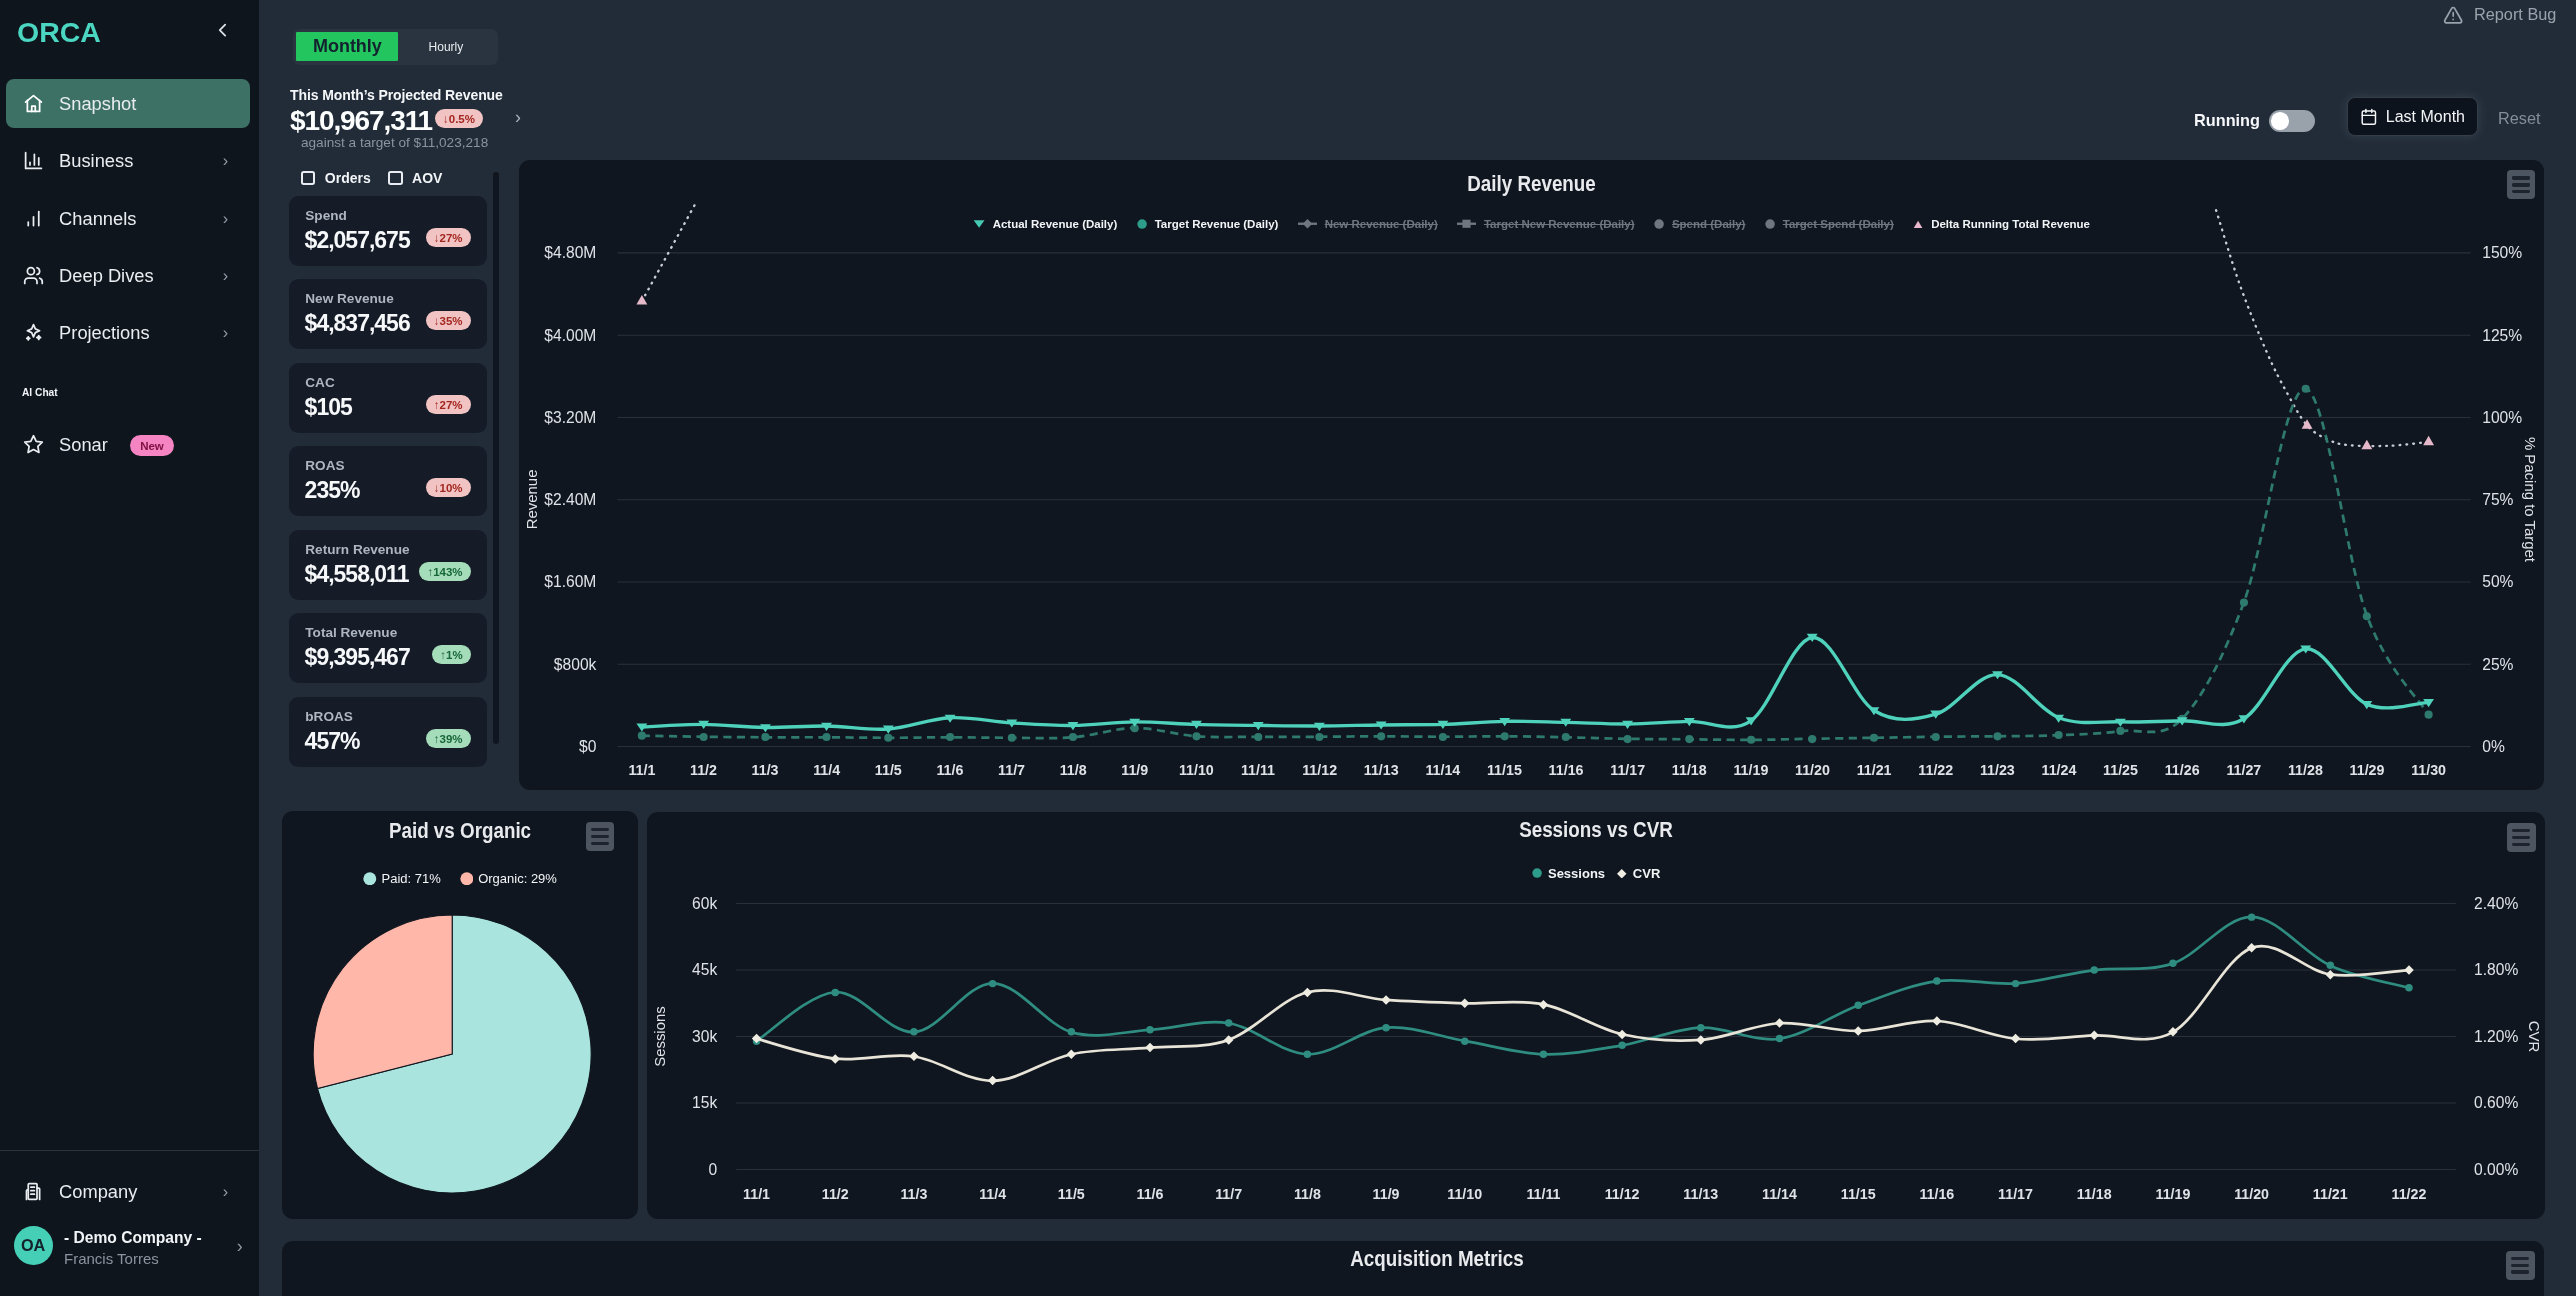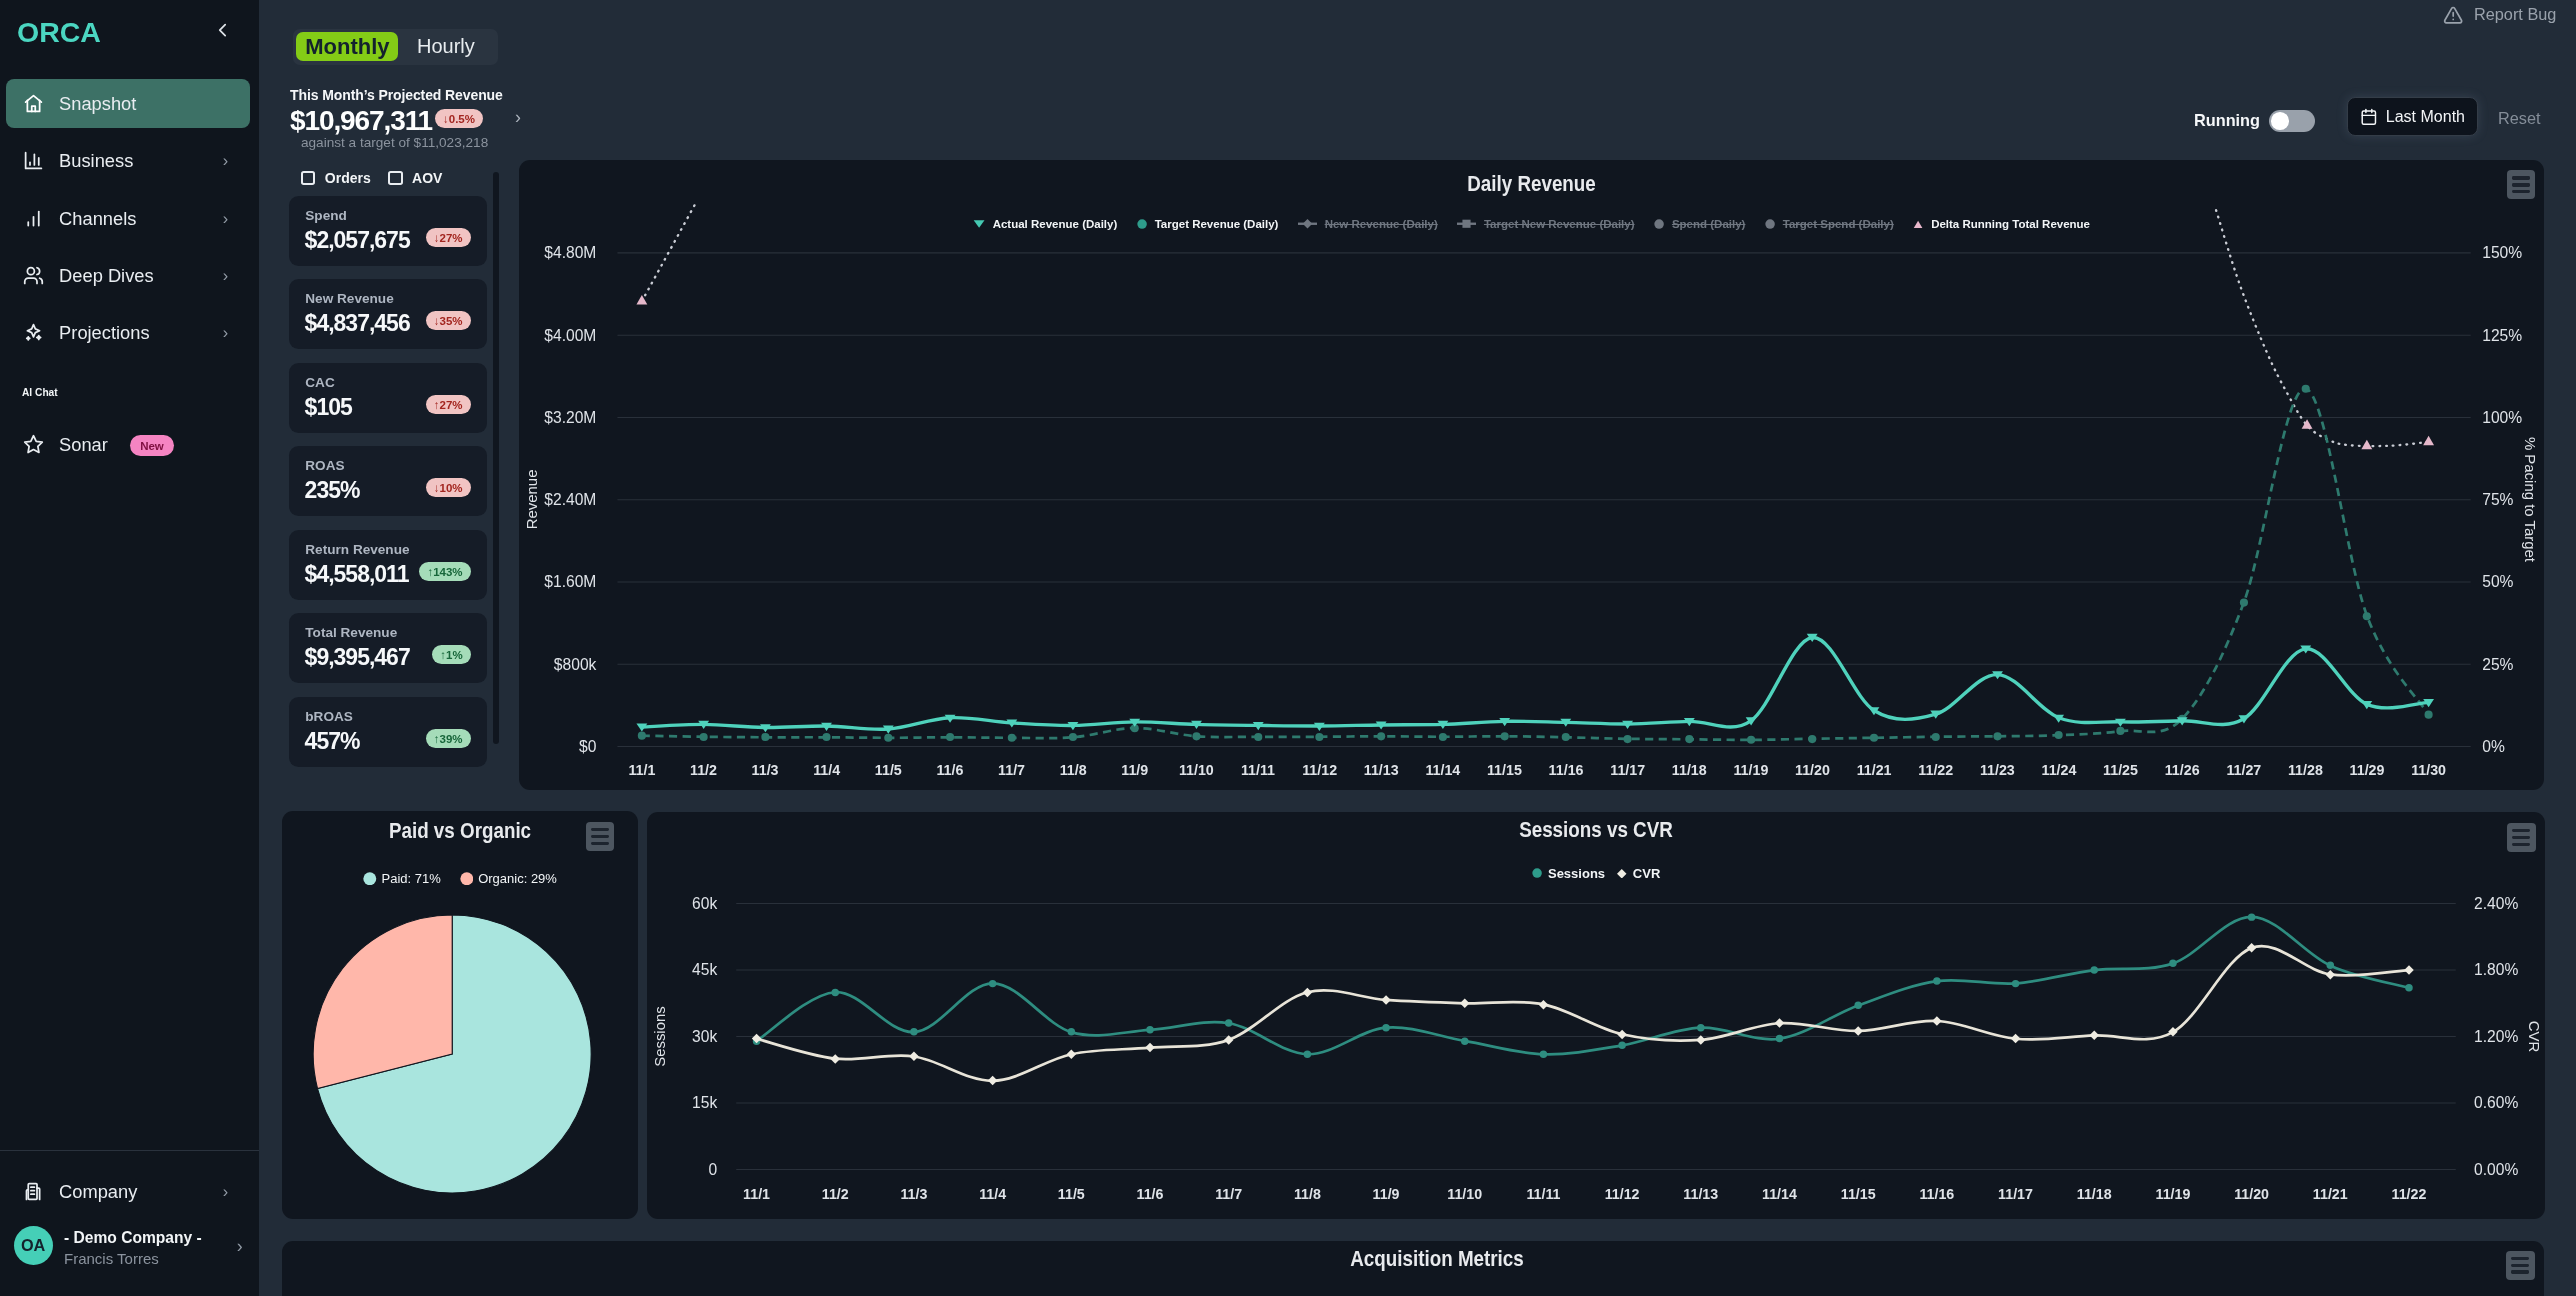--- a/index.html
+++ b/index.html
@@ -16,22 +16,22 @@
 .ai-label { position:absolute; left:22px; top:387px; color:#f2f5f7; font-size:10.2px; font-weight:bold; }
 .new-pill { position:absolute; left:130px; top:435px; width:44px; height:21px; background:#f584c2; border-radius:11px; color:#811243; font-size:11.5px; font-weight:bold; display:flex; align-items:center; justify-content:center; }
 .side-divider { position:absolute; left:0; top:1150px; width:259px; height:0.7px; background:#2a323d; }
 .avatar { position:absolute; left:13.6px; top:1226px; width:39px; height:39px; border-radius:50%; background:#45cfb7; color:#14222c; font-size:16.3px; font-weight:bold; display:flex; align-items:center; justify-content:center; }
 .demo-name { position:absolute; left:64px; top:1229px; color:#f2f5f7; font-size:15.6px; font-weight:bold; }
 .demo-sub { position:absolute; left:64px; top:1250px; color:#8b939e; font-size:15px; }
 
 .reportbug { position:absolute; left:2474px; top:5.4px; color:#9aa2ac; font-size:16.3px; }
 .bug-ic { position:absolute; left:2443px; top:5.4px; width:20.4px; height:20.4px; }
 .tabs { position:absolute; left:293px; top:28.5px; width:205px; height:36px; background:#2a3440; border-radius:6.8px; display:flex; align-items:center; }
-.tab-on { width:102px; height:29px; margin-left:3.4px; background:#84cc16; border-radius:7px; color:#13222e; font-size:22px; font-weight:bold; display:flex; align-items:center; justify-content:center; }
-.tab-off { width:95px; text-align:center; color:#e8ecef; font-size:20px; }
+.tab-on { width:102px; height:29px; margin-left:3.4px; background:#22c55e; border-radius:1px; color:#13222e; font-size:18px; font-weight:bold; display:flex; align-items:center; justify-content:center; }
+.tab-off { width:95px; text-align:center; color:#e8ecef; font-size:12px; }
 .proj-label { position:absolute; left:290px; top:87px; color:#f5f7f9; font-size:14px; font-weight:bold; letter-spacing:-0.1px; }
 .proj-value { position:absolute; left:290px; top:105px; color:#fdfefe; font-size:28px; font-weight:bold; letter-spacing:-1.1px; }
 .proj-pill { position:absolute; left:435px; top:109px; width:48px; height:19px; background:#f1c4c3; border-radius:9.5px; color:#a32620; font-size:11.5px; font-weight:bold; display:flex; align-items:center; justify-content:center;text-align:center; }
 .proj-sub { position:absolute; left:301px; top:135px; color:#8b939e; font-size:13.6px; }
 .expander { position:absolute; left:515px; top:107px; color:#aab2bc; font-size:17.7px; }
 .running-lbl { position:absolute; left:2194px; top:111px; color:#f5f7f9; font-size:16.3px; font-weight:bold; }
 .toggle { position:absolute; left:2269px; top:110px; width:46px; height:22px; background:#99a1ab; border-radius:11px; }
 .toggle .knob { position:absolute; left:2px; top:2px; width:17.7px; height:17.7px; background:#fff; border-radius:50%; }
 .lastmonth { position:absolute; left:2347px; top:97px; width:131px; height:39px; background:#0d131f; background:#0d131c; border:1.4px solid #343d48; border-radius:8.1px; display:flex; align-items:center; justify-content:center; gap:8.1px; color:#f4f6f8; font-size:16px; box-shadow:0 0 11px rgba(140,160,190,0.18); }
 .reset { position:absolute; left:2498px; top:109px; color:#848d98; font-size:16.3px; }

